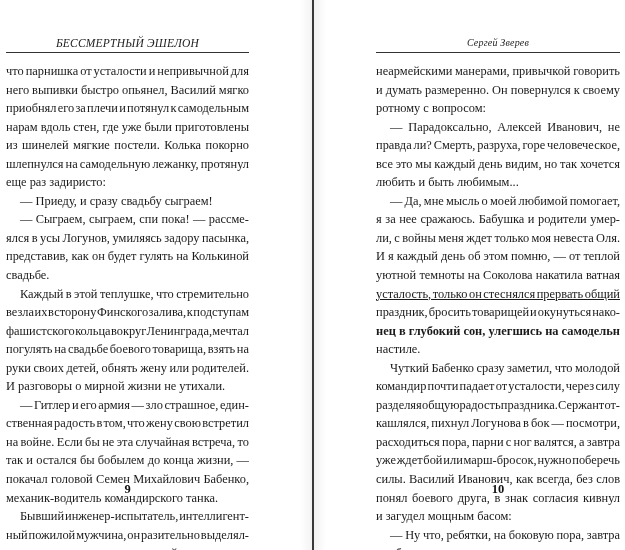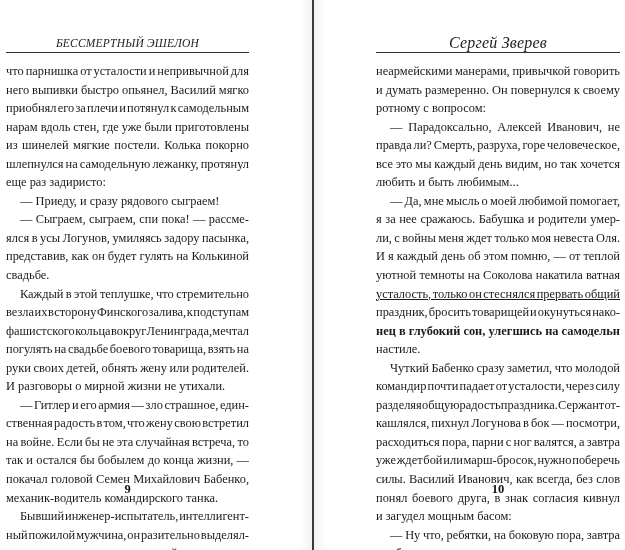--- a/index.html
+++ b/index.html
@@ -55,21 +55,21 @@
       left: 0;
       right: 0;
       text-align: center;
       font-style: italic;
       font-size: 11.5px;
       letter-spacing: 0.2px;
       line-height: 14px;
       color: #222;
     }
     .page-right .running-head {
-      font-size: 16px;
+      font-size: 10px;
       text-align: center;
     }
     .head-rule {
       position: absolute;
       top: 52px;
       left: 0;
       right: 0;
       height: 0;
       border-top: 1.2px solid #333;
     }
@@ -119,21 +119,21 @@
     <div class="running-head">БЕССМЕРТНЫЙ ЭШЕЛОН</div>
     <div class="head-rule"></div>
     <div class="body-text">
         <span class="ln" style="word-spacing: -1.09115px;">что парнишка от усталости и непривычной для</span>
         <span class="ln" style="word-spacing: -0.15px;">него выпивки быстро опьянел, Василий мягко</span>
         <span class="ln" style="word-spacing: -1.84152px;">приобнял его за плечи и потянул к самодельным</span>
         <span class="ln" style="word-spacing: -0.132812px;">нарам вдоль стен, где уже были приготовлены</span>
         <span class="ln" style="word-spacing: 0px;">из шинелей мягкие постели. Колька покорно</span>
         <span class="ln" style="word-spacing: -1.03516px;">шлепнулся на самодельную лежанку, протянул</span>
         <span class="ln last">еще раз задиристо:</span>
-        <span class="ln indent last">— Приеду, и сразу рядового сыграем!</span>
+        <span class="ln indent last">— Приеду, и сразу свадьбу сыграем!</span>
         <span class="ln indent" style="word-spacing: 0px;">— Сыграем, сыграем, спи пока! — рассме-</span>
         <span class="ln" style="word-spacing: -0.544271px;">ялся в усы Логунов, умиляясь задору пасынка,</span>
         <span class="ln" style="word-spacing: -0.0208333px;">представив, как он будет гулять на Колькиной</span>
         <span class="ln last">свадьбе.</span>
         <span class="ln indent" style="word-spacing: -0.684375px;">Каждый в этой теплушке, что стремительно</span>
         <span class="ln" style="word-spacing: -2.56473px;">везла их в сторону Финского залива, к подступам</span>
         <span class="ln" style="word-spacing: -2.72656px;">фашистского кольца вокруг Ленинграда, мечтал</span>
         <span class="ln" style="word-spacing: -1.47135px;">погулять на свадьбе боевого товарища, взять на</span>
         <span class="ln" style="word-spacing: -0.427083px;">руки своих детей, обнять жену или родителей.</span>
         <span class="ln last">И разговоры о мирной жизни не утихали.</span>

